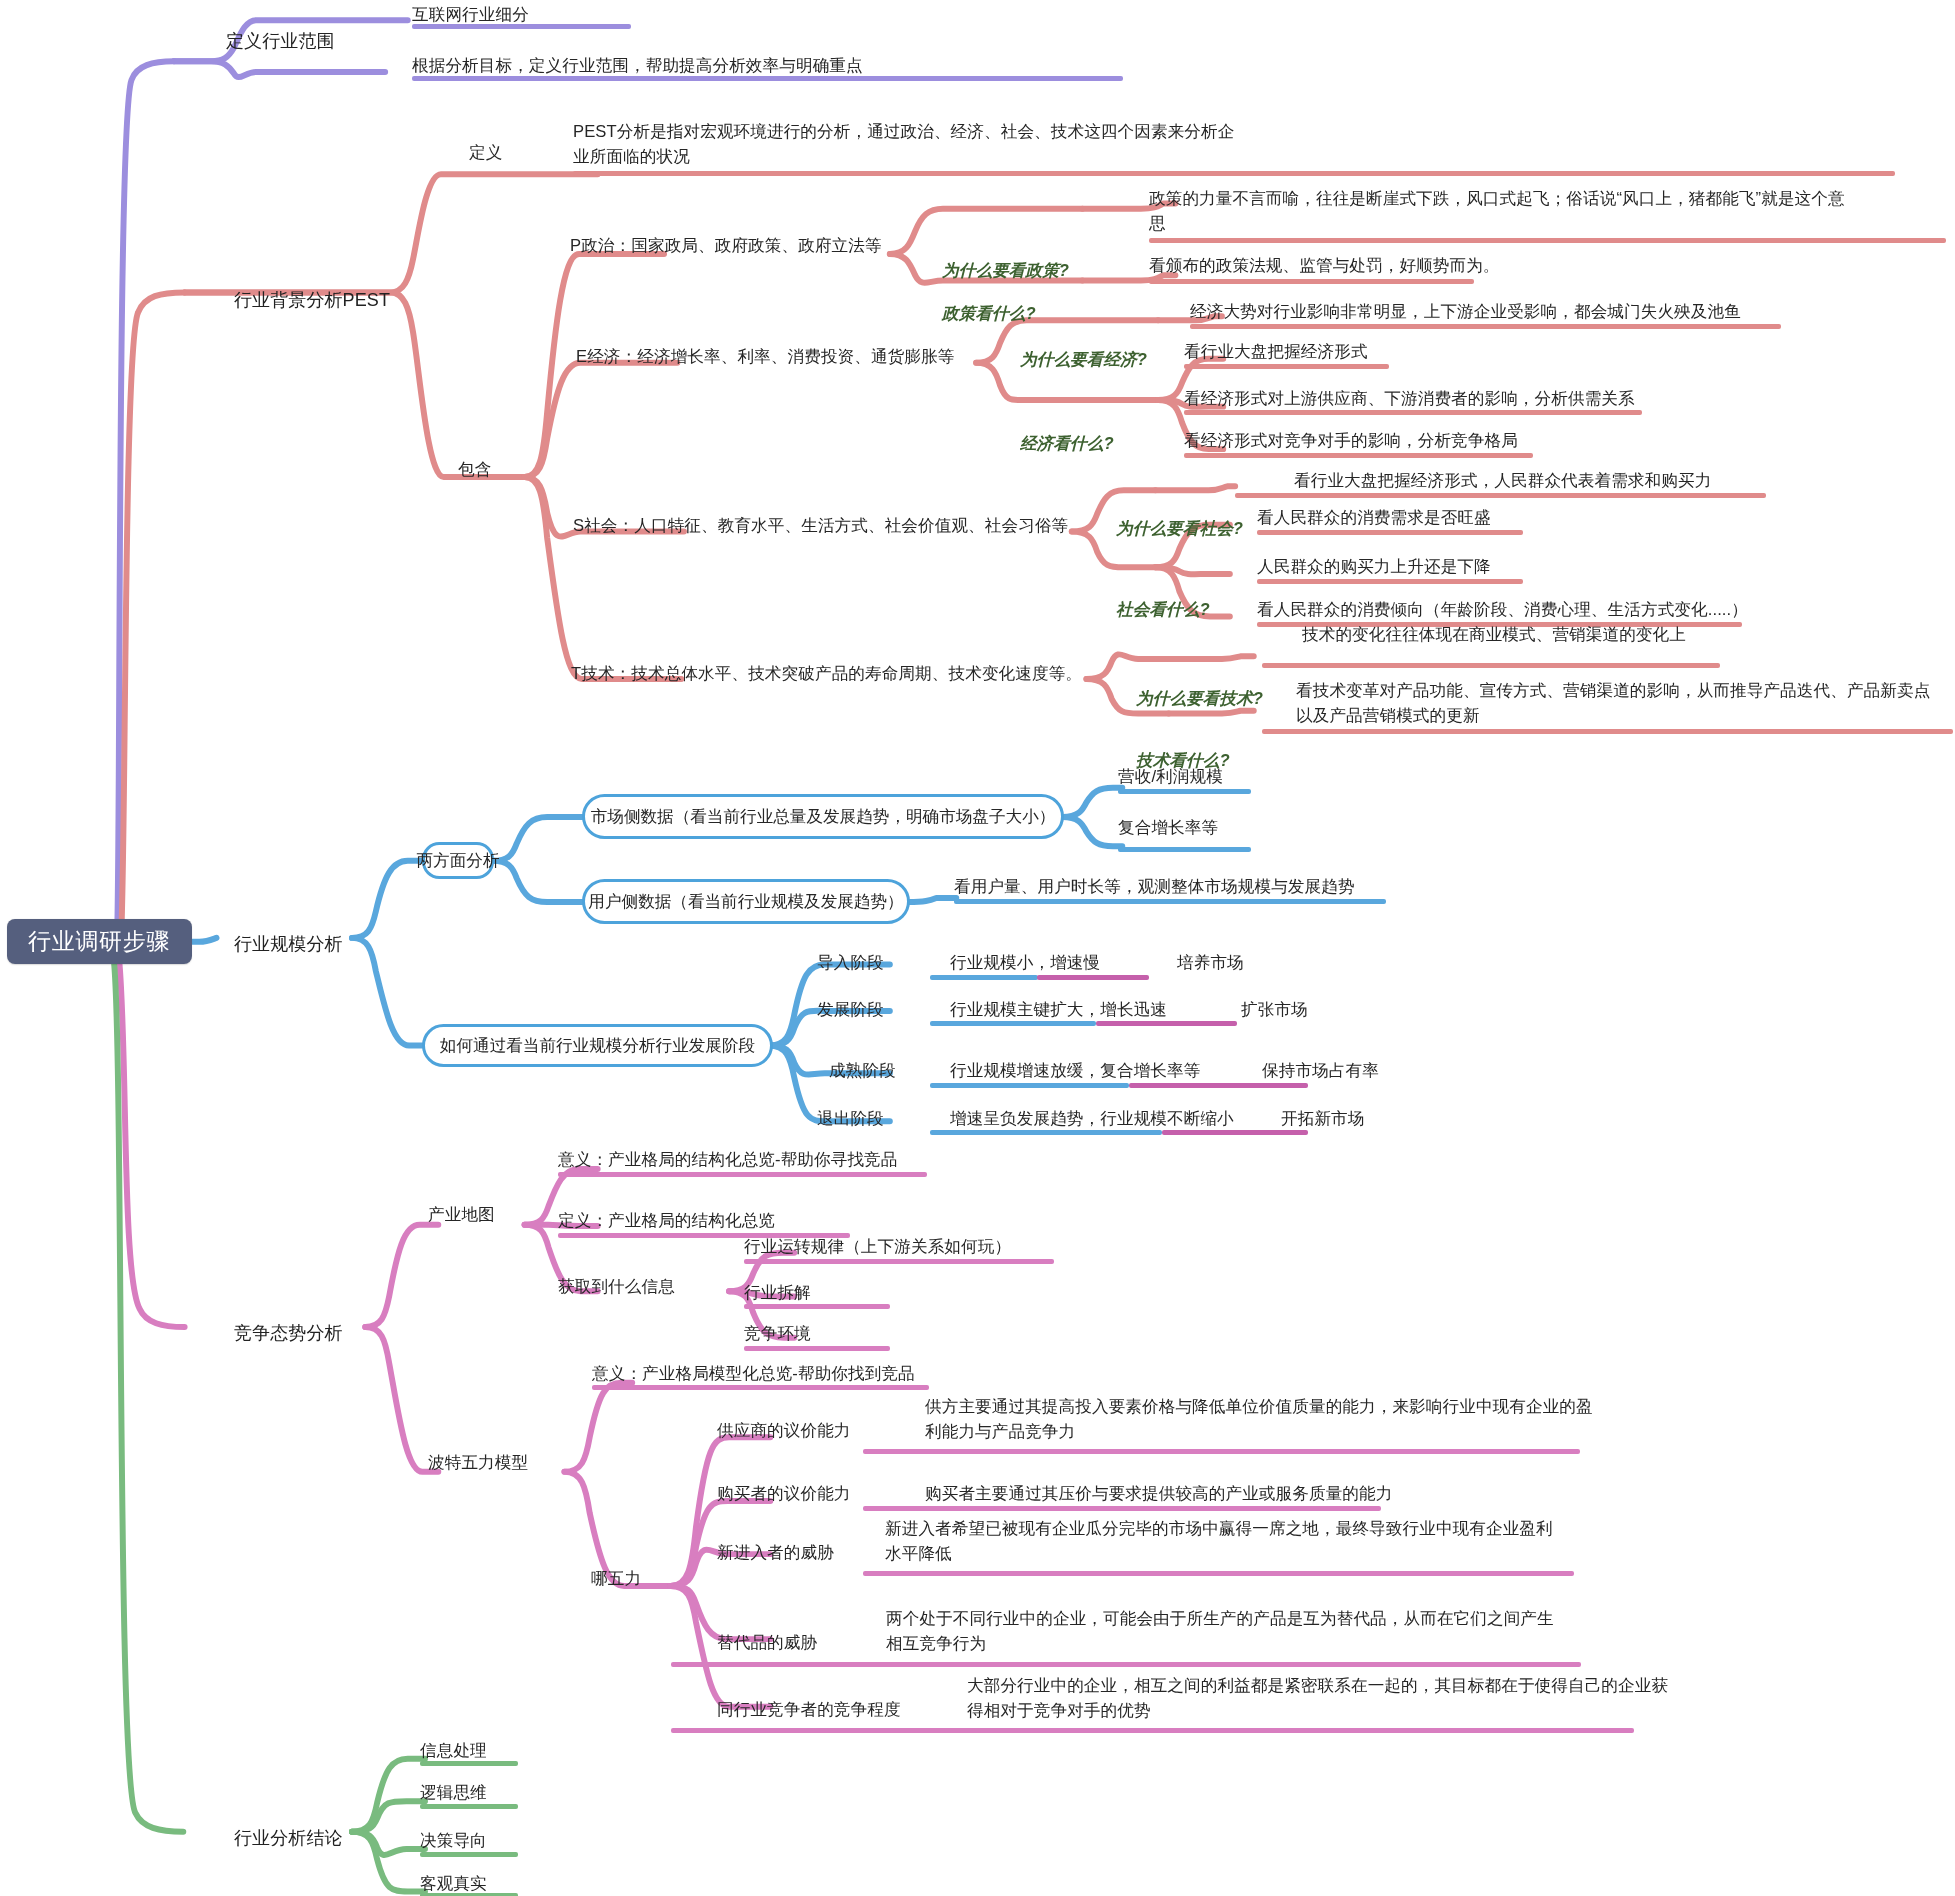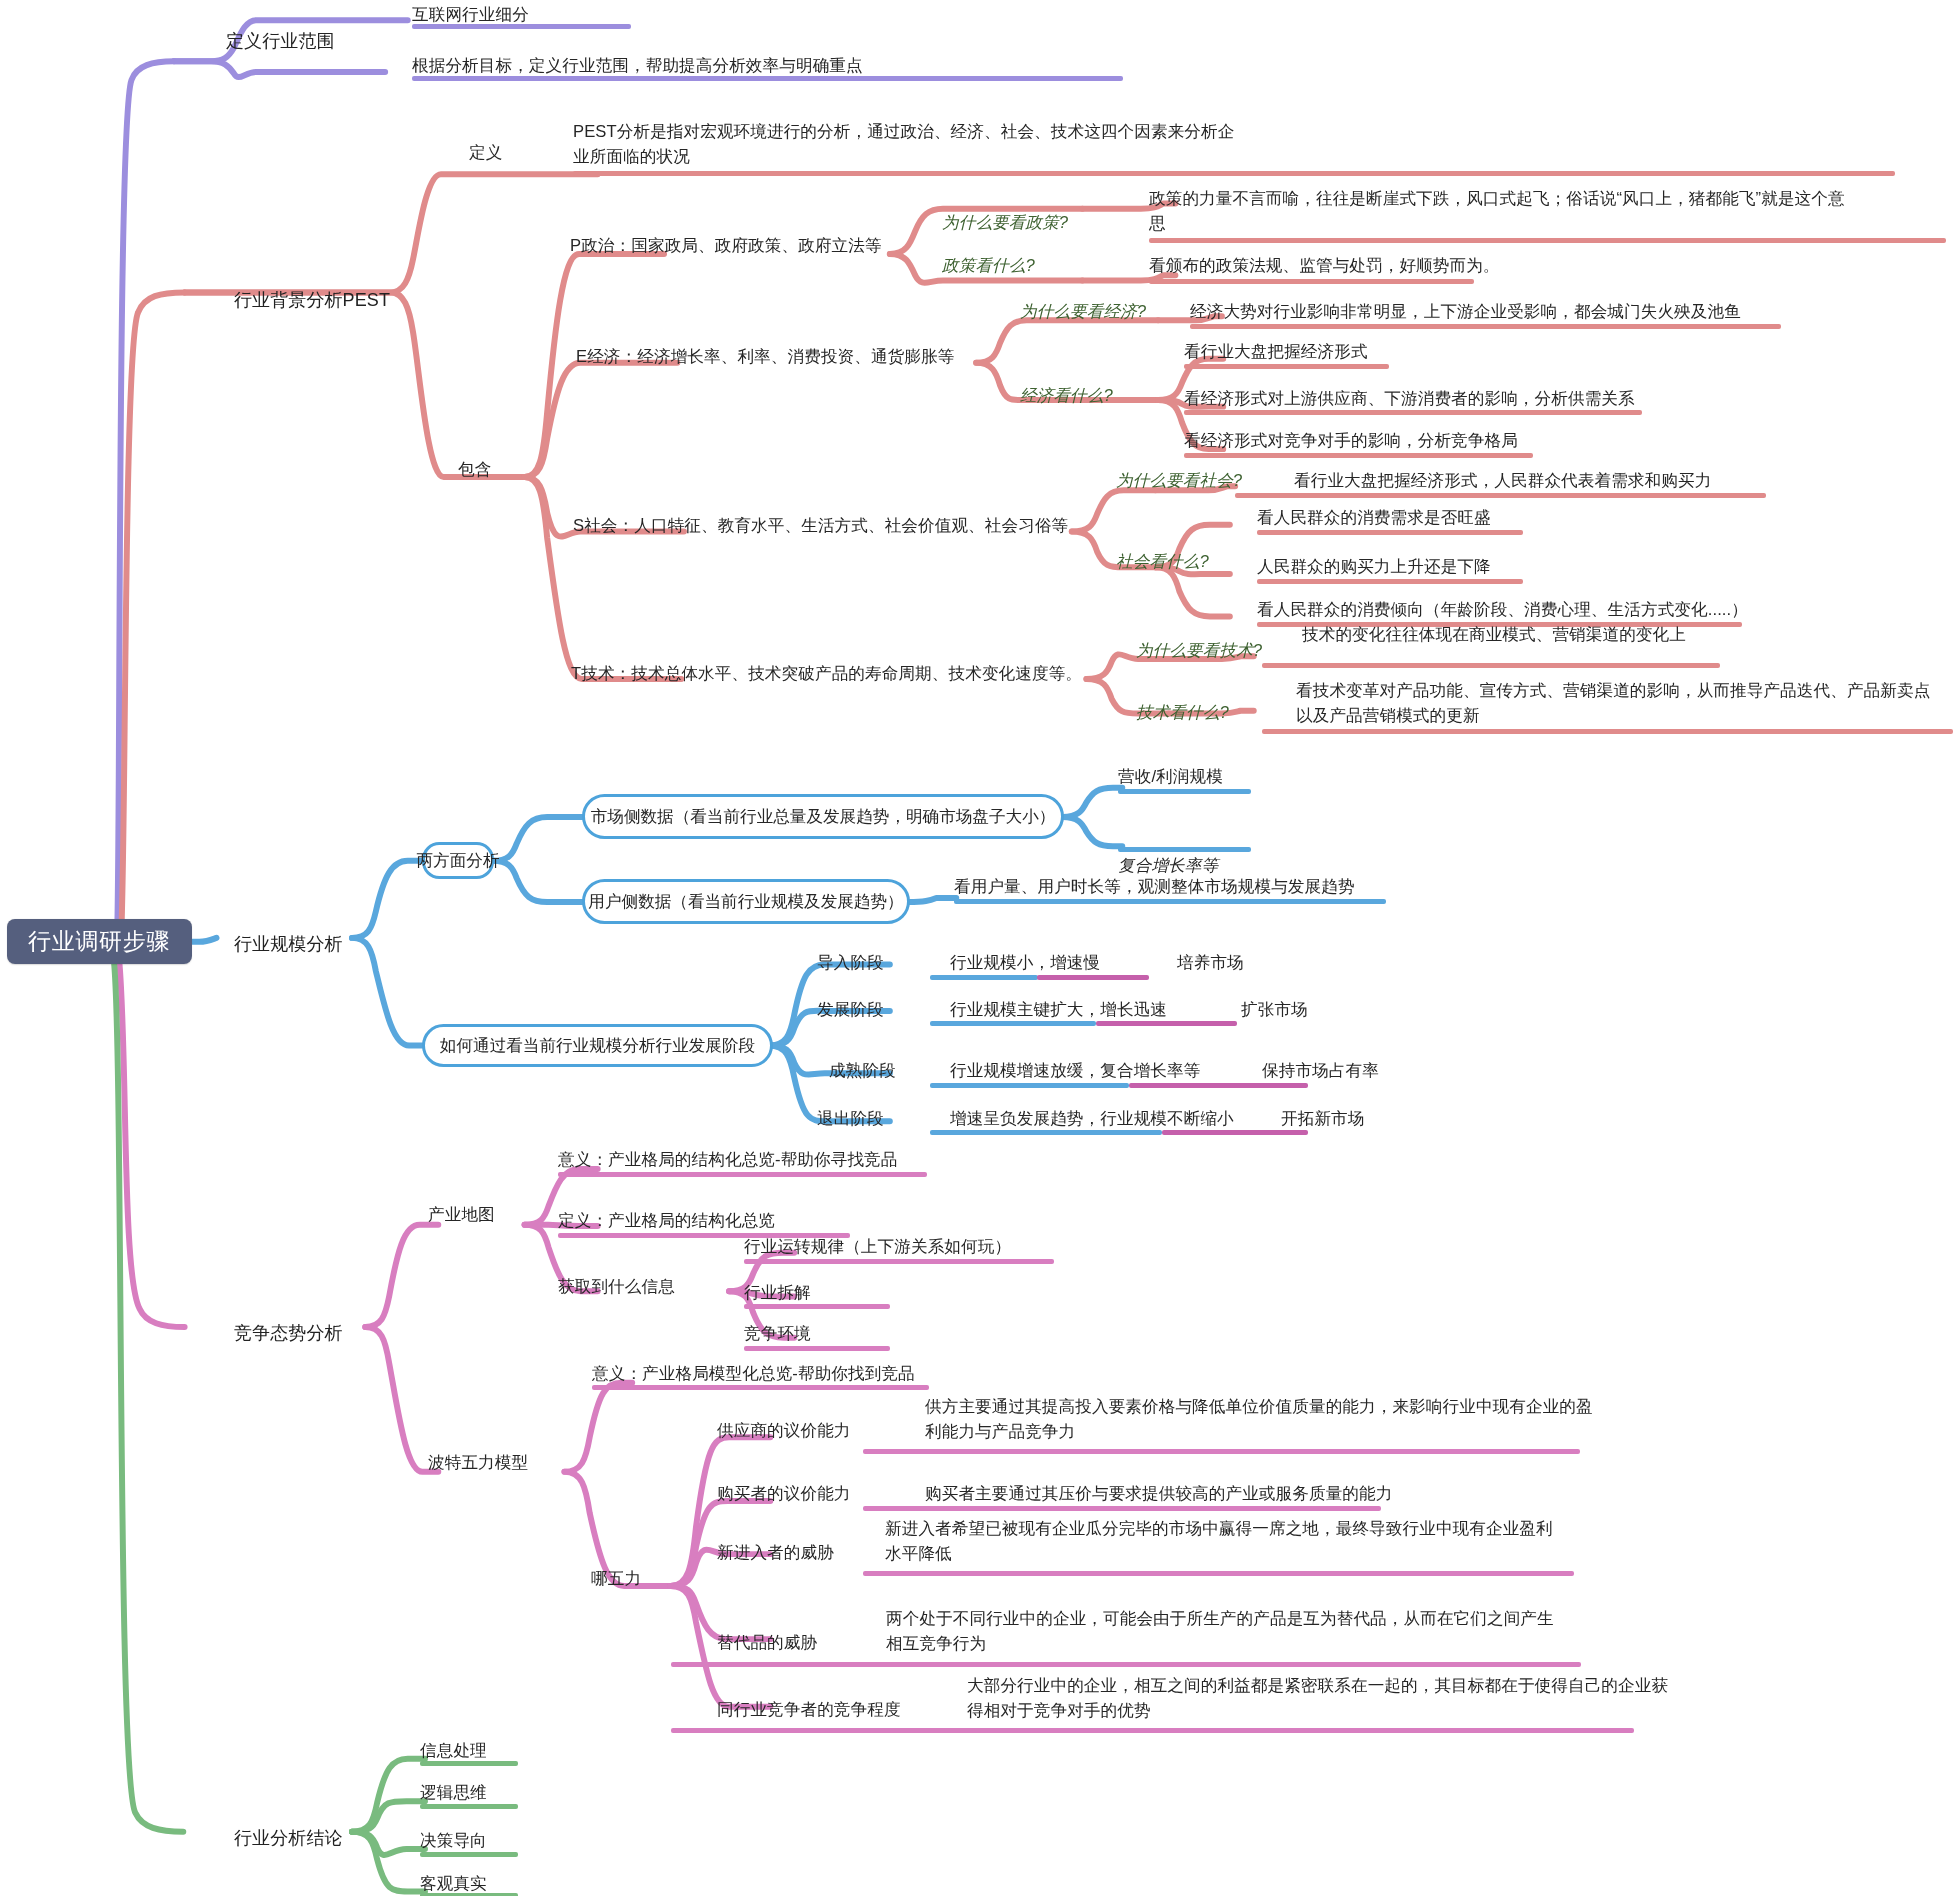--- a/index.html
+++ b/index.html
@@ -37,24 +37,25 @@
   }
   #root-node .rt{
     color:#ffffff;
     font-size:23px;
     letter-spacing:0.7px;
   }
   
   .l1{font-size:18px;color:#222;}
   
   .qlab{
-    font-weight:normal;
+    font-weight:bold;
     font-style:italic;
     color:#3d6130;
     font-size:16.6px;
+    margin-top:48px;
   }
   
   .pill{
     position:absolute;
     box-sizing:border-box;
     border:3.3px solid #4da3db;
     background:#ffffff;
     border-radius:22.6px;
     display:flex;align-items:center;justify-content:center;
     padding:0 10.6px;
@@ -244,21 +245,21 @@
 
   <div class="pill small" style="left:422px;top:842px;width:72px;height:37px;">
     <span>两方面分析</span>
   </div>
 
   <div class="pill" style="left:582px;top:794px;width:482px;height:45px;">
     <span>市场侧数据（看当前行业总量及发展趋势，明确市场盘子大小）</span>
   </div>
   <div class="lbl" style="left:1118px;top:765px;">营收/利润规模</div>
   <div class="bar blue" style="left:1118px;top:789px;width:133px;"></div>
-  <div class="lbl" style="left:1118px;top:854px;font-style:italic;">复合增长率等</div>
+  <div class="lbl" style="left:1118px;top:816px;">复合增长率等</div>
   <div class="bar blue" style="left:1118px;top:847px;width:133px;"></div>
 
   <div class="pill" style="left:582px;top:879px;width:328px;height:45px;">
     <span>用户侧数据（看当前行业规模及发展趋势）</span>
   </div>
   <div class="lbl" style="left:954px;top:875px;">看用户量、用户时长等，观测整体市场规模与发展趋势</div>
   <div class="bar blue" style="left:954px;top:899px;width:432px;"></div>
 
   <div class="pill" style="left:422px;top:1024px;width:351px;height:43px;">
     <span>如何通过看当前行业规模分析行业发展阶段</span>

